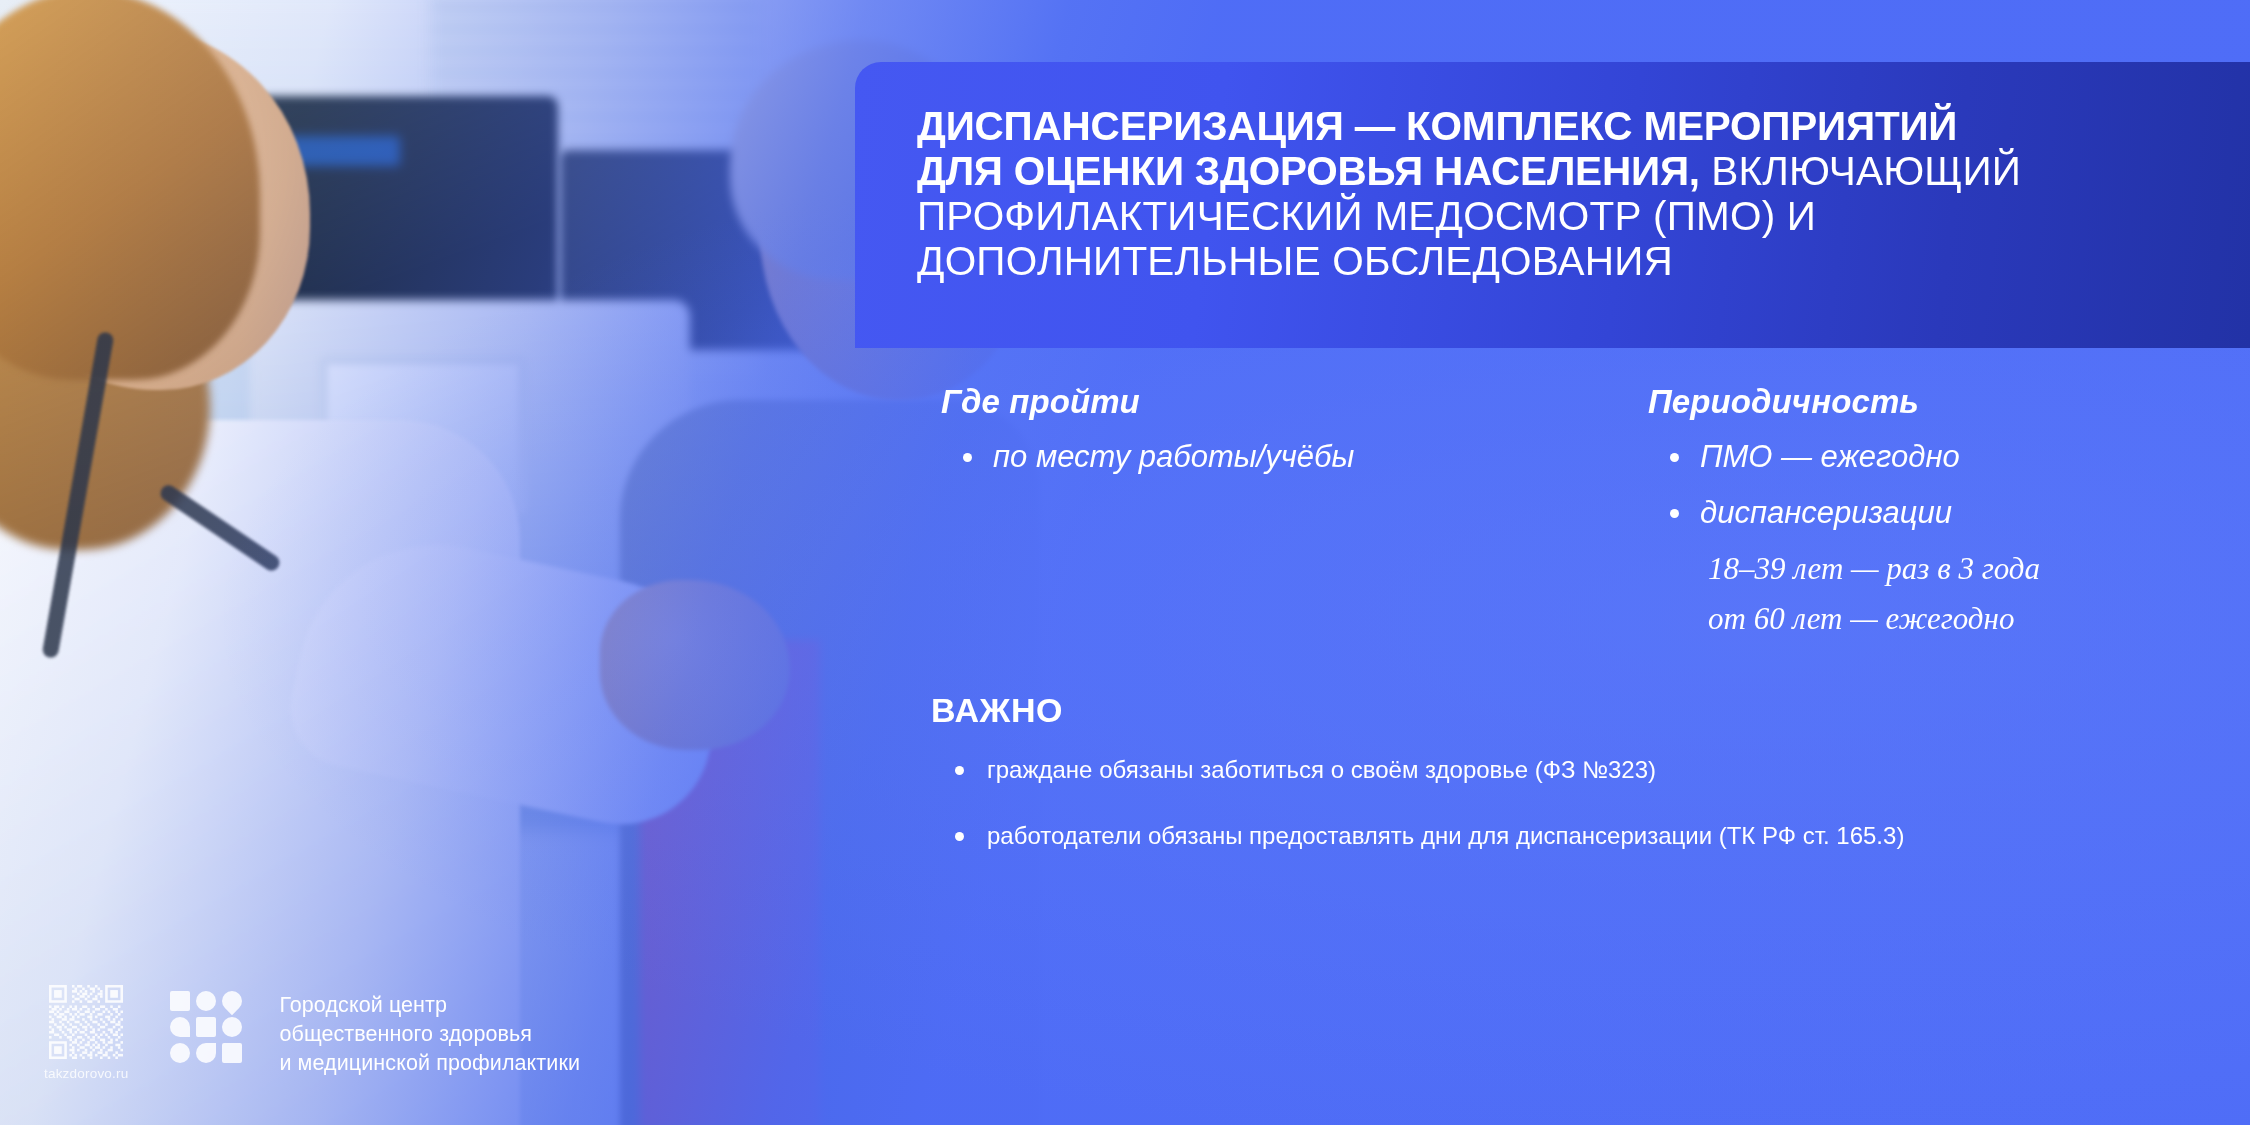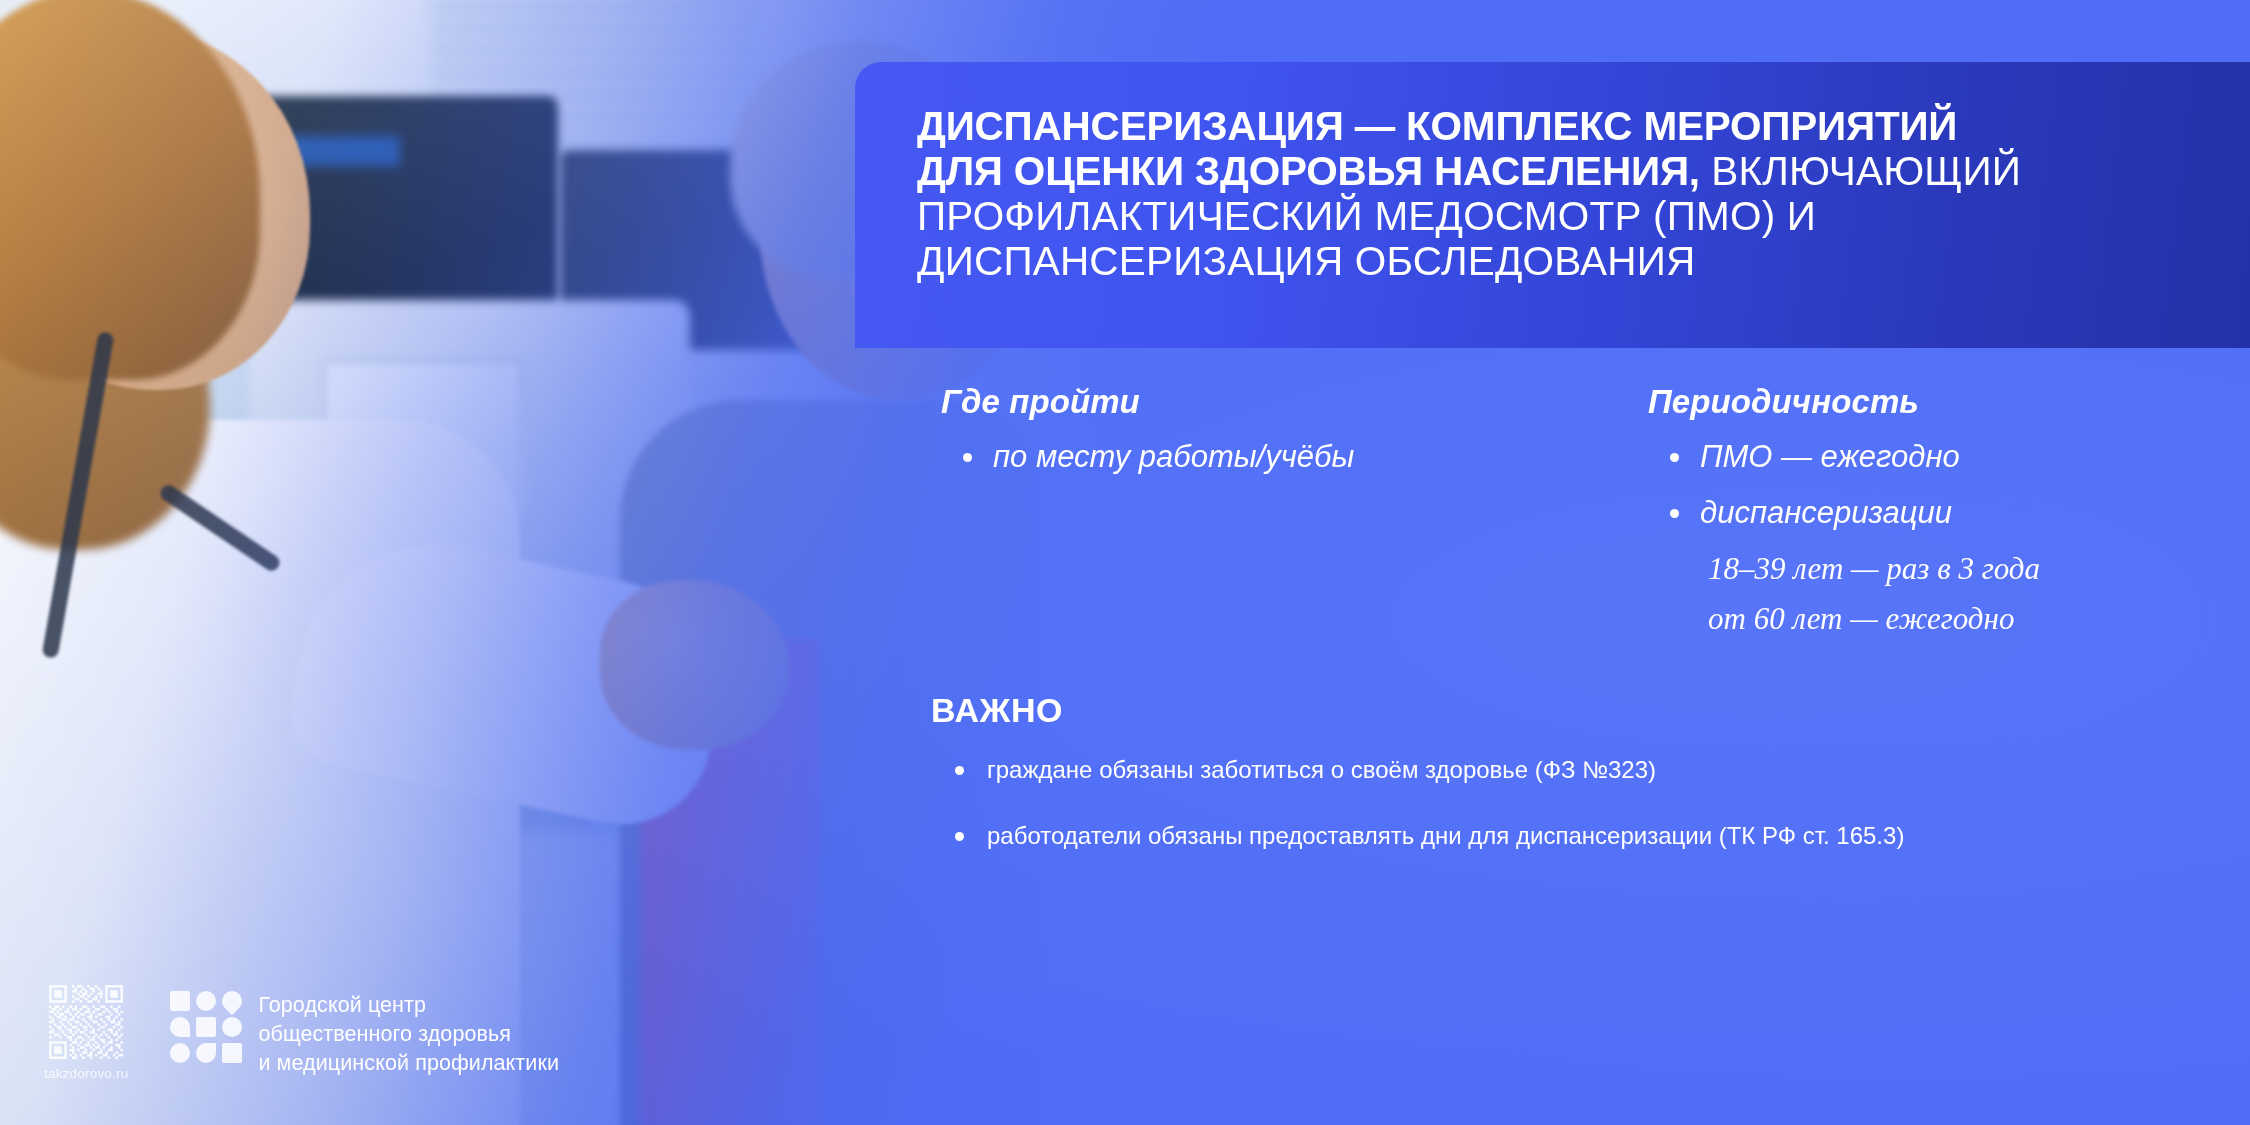--- a/index.html
+++ b/index.html
@@ -174,21 +174,21 @@
   .important-wrap ul.blist li{
     font-style:normal;font-size:24px;line-height:52px;padding-left:56px;margin-bottom:14px;
   }
   .important-wrap ul.blist li .dot{top:22px;left:24px;}
 
   
   .footer{position:absolute;left:44px;bottom:44px;display:flex;align-items:flex-start;gap:42px;}
   .qrwrap{display:flex;flex-direction:column;align-items:center;gap:7px;}
   .qr{width:74px;height:74px;display:block;opacity:.88;}
   .qr-label{font-size:13.5px;color:rgba(255,255,255,.82);letter-spacing:.2px;}
-  .logo-row{display:flex;align-items:flex-start;gap:16px;margin-top:6px;}
+  .logo-row{display:flex;align-items:flex-start;gap:37px;margin-top:6px;}
   .logomark{display:grid;grid-template-columns:repeat(3,20px);grid-template-rows:repeat(3,20px);gap:6px;}
   .logomark i{display:block;width:20px;height:20px;background:rgba(255,255,255,.86);}
   .logomark i.sq{border-radius:2px;}
   .logomark i.ci{border-radius:50%;}
   .logomark i.h1s{border-radius:50% 50% 50% 0;transform:rotate(-45deg);}
   .logomark i.h2s{border-radius:50% 50% 0 50%;}
   .logomark i.h3s{border-radius:50% 0 50% 50%;}
   .logotext{font-size:21.5px;line-height:29px;color:#fff;letter-spacing:.1px;}
 </style>
 </head>
@@ -220,21 +220,21 @@
     <div class="ph-steth2"></div>
   </div>
   <div class="tint"></div>
   <div class="tint2"></div>
 
   <div class="headerbar">
     <h1>
       <span class="hl">ДИСПАНСЕРИЗАЦИЯ — КОМПЛЕКС МЕРОПРИЯТИЙ</span><br>
       <span class="hl">ДЛЯ ОЦЕНКИ ЗДОРОВЬЯ НАСЕЛЕНИЯ,</span><span> ВКЛЮЧАЮЩИЙ</span><br>
       <span>ПРОФИЛАКТИЧЕСКИЙ МЕДОСМОТР (ПМО) И</span><br>
-      <span>ДИСПАНСЕРИЗАЦИЯ ОБСЛЕДОВАНИЯ</span>
+      <span>ДОПОЛНИТЕЛЬНЫЕ ОБСЛЕДОВАНИЯ</span>
     </h1>
   </div>
 
   <div class="content">
 
     <div class="col-left">
       <div class="sec-head">Где пройти</div>
       <ul class="blist">
         <li>
           <span class="dot"></span>

